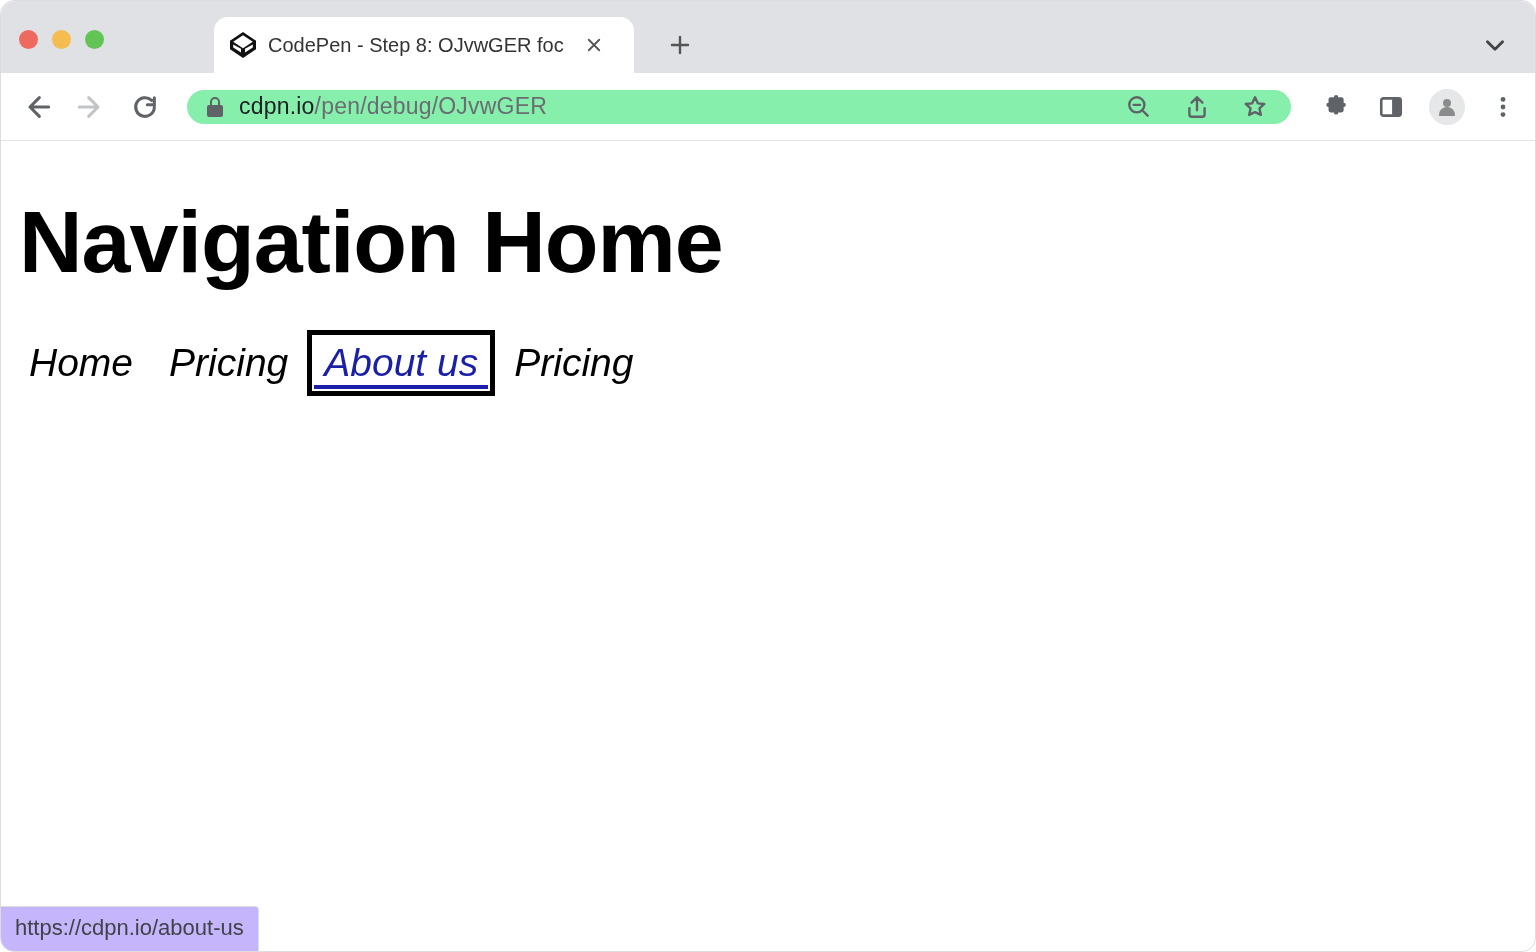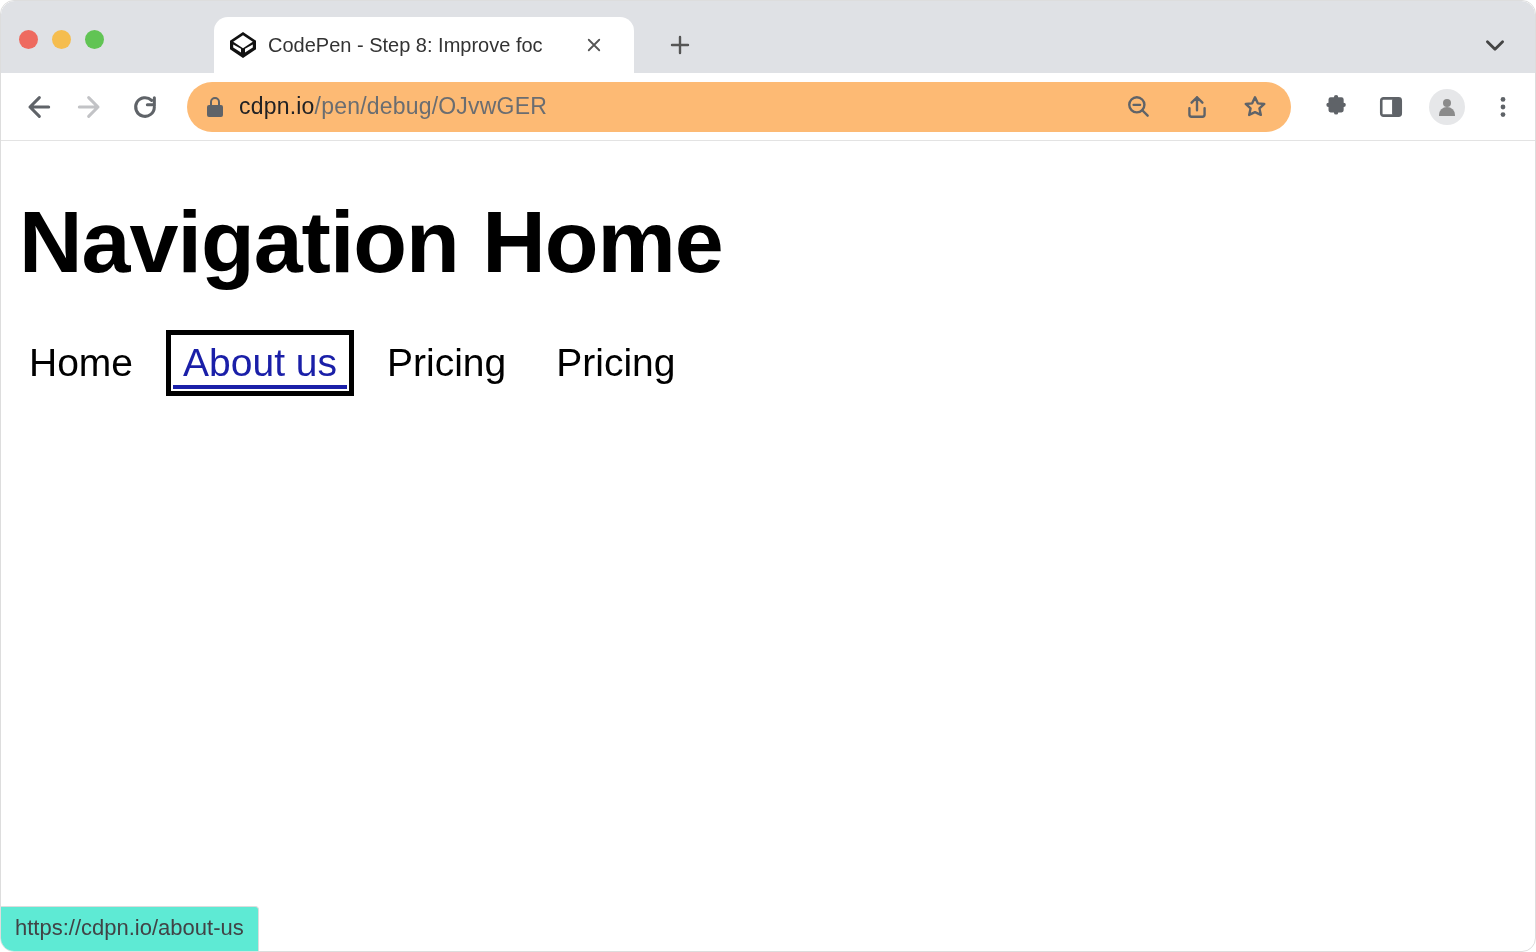--- a/index.html
+++ b/index.html
@@ -91,22 +91,22 @@
     .nav-btn {
       width: 44px; height: 44px;
       display: flex; align-items: center; justify-content: center;
       color: #5f6368; border-radius: 50%;
     }
     .nav-btn.disabled { color: #b9bbbe; }
     .nav-btn svg { width: 28px; height: 28px; }
 
     .omnibox {
       flex: 1;
-      height: 50px;
-      background: #fdba74;
+      height: 34px;
+      background: #86efac;
       border-radius: 25px;
       display: flex;
       align-items: center;
       padding: 0 18px;
       gap: 14px;
       margin: 0 10px;
     }
     .lock-icon { color: #5f6368; }
     .lock-icon svg { width: 20px; height: 22px; display:block; }
     .url {
@@ -149,43 +149,44 @@
       font-weight: 800;
       letter-spacing: -1px;
       color: #000;
     }
     nav.demo-nav {
       margin-top: 44px;
     }
     nav.demo-nav ul {
       list-style: none;
       display: flex;
-      gap: 30px;
+      gap: 16px;
       align-items: flex-end;
+      font-style: italic;
     }
     nav.demo-nav a {
       font-size: 39px;
       color: #000;
       text-decoration: none;
       display: inline-block;
       padding: 4px 10px;
     }
     nav.demo-nav a.focused {
       color: #1a1fa8;
       outline: 5px solid #000;
       outline-offset: 2px;
       border-bottom: 4px solid #1a1fa8;
       padding-bottom: 0px;
     }
 
     .status-bar {
       position: absolute;
       left: 0;
       bottom: 0;
-      background: #5eead4;
+      background: #c4b5fd;
       color: #414346;
       font-size: 22px;
       padding: 8px 14px 10px 14px;
       border-top: 1px solid #dcdcdc;
       border-right: 1px solid #dcdcdc;
       border-radius: 0 4px 0 0;
     }
   </style>
 </head>
 <body>
@@ -197,21 +198,21 @@
       <div class="light yellow"></div>
       <div class="light green"></div>
     </div>
 
     <div class="tab">
       <span class="tab-favicon">
         <svg viewBox="0 0 26 26">
             <path fill="#111" d="M13 0 26 8.67v8.66L13 26 0 17.33V8.67L13 0Zm0 3.2L3.2 9.73 13 16.27l9.8-6.54L13 3.2Zm-9.8 9.33v3.07L11 20.6v-3.87l-7.8-4.2Zm19.6 0-7.8 4.2v3.87l7.8-5V12.53Z"></path>
           </svg>
       </span>
-      <span class="tab-title">CodePen - Step 8: Improve foc</span>
+      <span class="tab-title">CodePen - Step 8: OJvwGER foc</span>
       <span class="tab-close">
         <svg viewBox="0 0 24 24" width="18" height="18">
             <path stroke="#555" stroke-width="2.4" stroke-linecap="round" d="M5 5l14 14M19 5 5 19"></path>
           </svg>
       </span>
     </div>
 
     <div class="new-tab">
       <svg viewBox="0 0 24 24" width="24" height="24">
           <path stroke="#555" stroke-width="2.4" stroke-linecap="round" d="M12 4v16M4 12h16"></path>
@@ -298,20 +299,20 @@
       </span>
     </div>
   </div>
 </div>
 
 <div class="page">
   <h1 class="page-title">Navigation Home</h1>
   <nav class="demo-nav">
     <ul>
       <li><a href="#">Home</a></li>
+      <li><a href="#">Pricing</a></li>
       <li><a href="#" class="focused">About us</a></li>
-      <li><a href="#">Pricing</a></li>
       <li><a href="#">Pricing</a></li>
     </ul>
   </nav>
 </div>
 
 <div class="status-bar">https://cdpn.io/about-us</div>
 
 </body></html>

